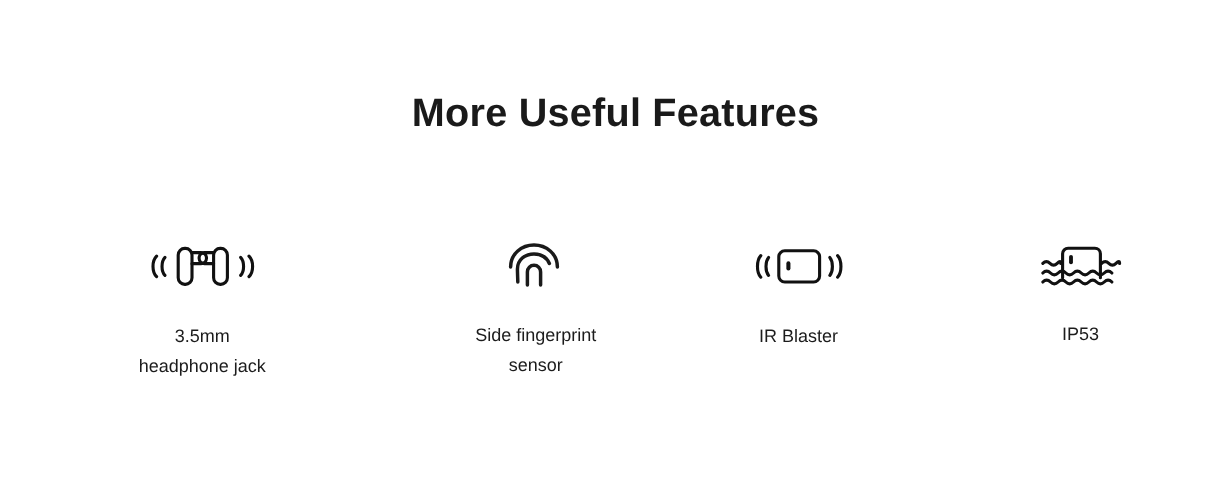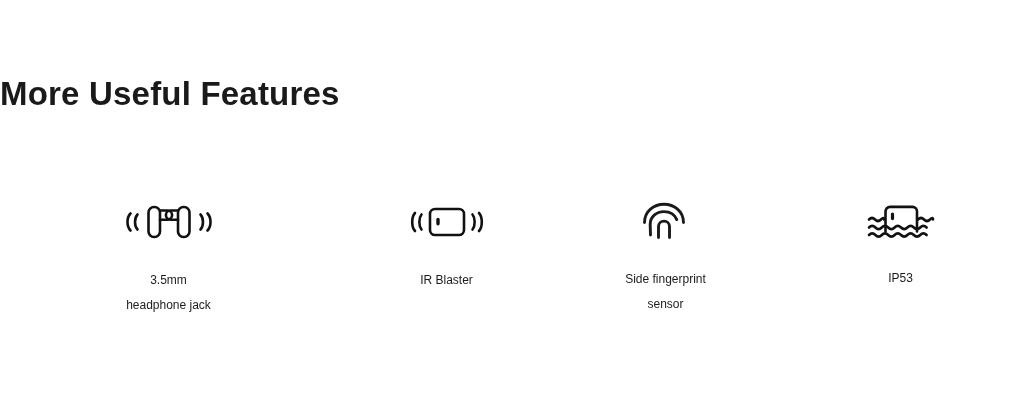--- a/index.html
+++ b/index.html
@@ -20,21 +20,21 @@
     position: absolute;
     inset: 0;
     background: #ffffff;
   }
 
   #section-title {
     position: absolute;
     top: 72px;
     left: 0;
     width: 100%;
-    text-align: left;
+    text-align: center;
     font-size: 33px;
     font-weight: 700;
     letter-spacing: 0.2px;
     color: #1a1a1a;
     line-height: 44px;
     white-space: nowrap;
   }
 
   #feature-grid {
     position: absolute;
@@ -57,21 +57,21 @@
     height: 52px;
     display: flex;
     align-items: center;
     justify-content: center;
   }
   .feature-icon svg { display: block; }
 
   .feature-label {
     margin-top: 20px;
     text-align: center;
-    font-size: 12px;
+    font-size: 15px;
     font-weight: 400;
     color: #1c1c1c;
     line-height: 25px;
     white-space: pre-line;
   }
 
   
   .item-0 { width: 337px; padding-left: 0px; }
   .item-0 .feature-label { margin-top: 20px; }
   .item-1 { width: 219px; }
@@ -105,51 +105,51 @@
           <path d="M61 11.5 h-7.5 a4.6 4.6 0 0 0 0 9.2 H61"></path>
 
           <path d="M83.5 15.5 C86.8 19 86.8 27 83.5 30.5"></path>
           <path d="M90.5 14.5 C94.5 18.5 94.5 27.5 90.5 31.5"></path>
         </svg>
       </div>
       <div class="feature-label">3.5mm
 headphone jack</div>
     </div>
 
+    <div class="feature-item item-2">
+      <div class="feature-icon">
+        <svg width="52" height="42" viewBox="0 0 52 42" fill="none" stroke="#1a1a1a" stroke-width="2.9" stroke-linecap="round" stroke-linejoin="round">
+
+          <path d="M4.5 21.5 C4.5 10.4 13.9 3.2 24 3.2 C34.1 3.2 43.5 10.4 43.5 21.5"></path>
+
+          <path d="M10.5 34 C10.5 33 10.2 25.5 10.2 23.2 C10.2 15.6 16.4 10.6 24 10.6 C30.2 10.6 34.8 13.9 36.8 18.6"></path>
+
+          <path d="M18.5 36.5 V25.6 C18.5 22.5 20.9 20.1 24 20.1 C27.1 20.1 29.5 22.5 29.5 25.6 V36.5"></path>
+        </svg>
+      </div>
+      <div class="feature-label">Side fingerprint
+sensor</div>
+    </div>
+
     <div class="feature-item item-1">
       <div class="feature-icon">
         <svg width="86" height="40" viewBox="0 0 86 40" fill="none" stroke="#111111" stroke-width="2.6" stroke-linecap="round" stroke-linejoin="round">
 
           <path d="M11 11 C7.3 15 7.3 25 11 29"></path>
           <path d="M17.5 12.5 C14.6 16 14.6 24 17.5 27.5"></path>
 
           <rect x="26" y="7" width="34" height="26" rx="5"></rect>
 
           <path d="M34 17.5 v4.2" stroke-width="3.4"></path>
 
           <path d="M68.5 12.5 C71.4 16 71.4 24 68.5 27.5"></path>
           <path d="M75 11 C78.7 15 78.7 25 75 29"></path>
         </svg>
       </div>
       <div class="feature-label">IR Blaster</div>
-    </div>
-
-    <div class="feature-item item-2">
-      <div class="feature-icon">
-        <svg width="52" height="42" viewBox="0 0 52 42" fill="none" stroke="#1a1a1a" stroke-width="2.9" stroke-linecap="round" stroke-linejoin="round">
-
-          <path d="M4.5 21.5 C4.5 10.4 13.9 3.2 24 3.2 C34.1 3.2 43.5 10.4 43.5 21.5"></path>
-
-          <path d="M10.5 34 C10.5 33 10.2 25.5 10.2 23.2 C10.2 15.6 16.4 10.6 24 10.6 C30.2 10.6 34.8 13.9 36.8 18.6"></path>
-
-          <path d="M18.5 36.5 V25.6 C18.5 22.5 20.9 20.1 24 20.1 C27.1 20.1 29.5 22.5 29.5 25.6 V36.5"></path>
-        </svg>
-      </div>
-      <div class="feature-label">Side fingerprint
-sensor</div>
     </div>
 
     <div class="feature-item item-3">
       <div class="feature-icon">
         <svg width="76" height="44" viewBox="0 0 76 44" fill="none" stroke="#111111" stroke-width="2.6" stroke-linecap="round" stroke-linejoin="round">
 
           <path d="M22.5 31.5 V11.5 a4.6 4.6 0 0 1 4.6 -4.6 H49.4 a4.6 4.6 0 0 1 4.6 4.6 V31.5"></path>
 
           <path d="M29.5 14 v4.6" stroke-width="3.2"></path>
 

